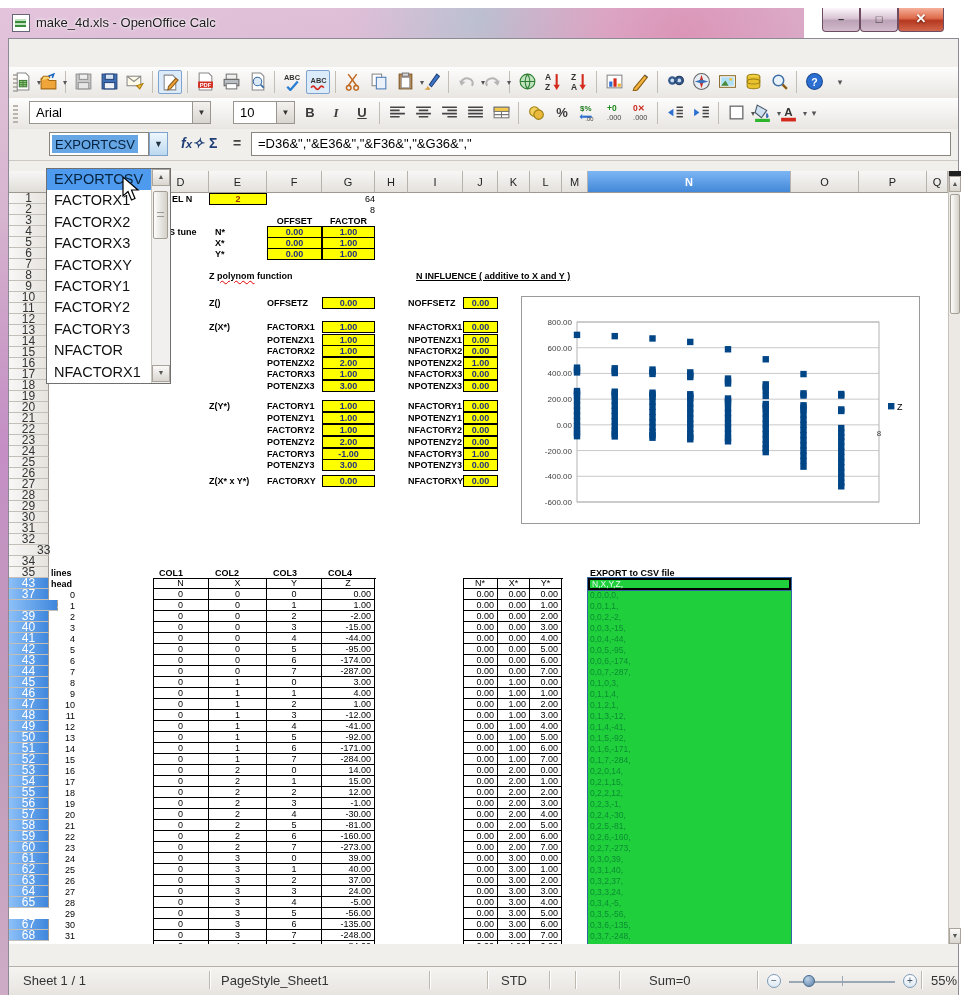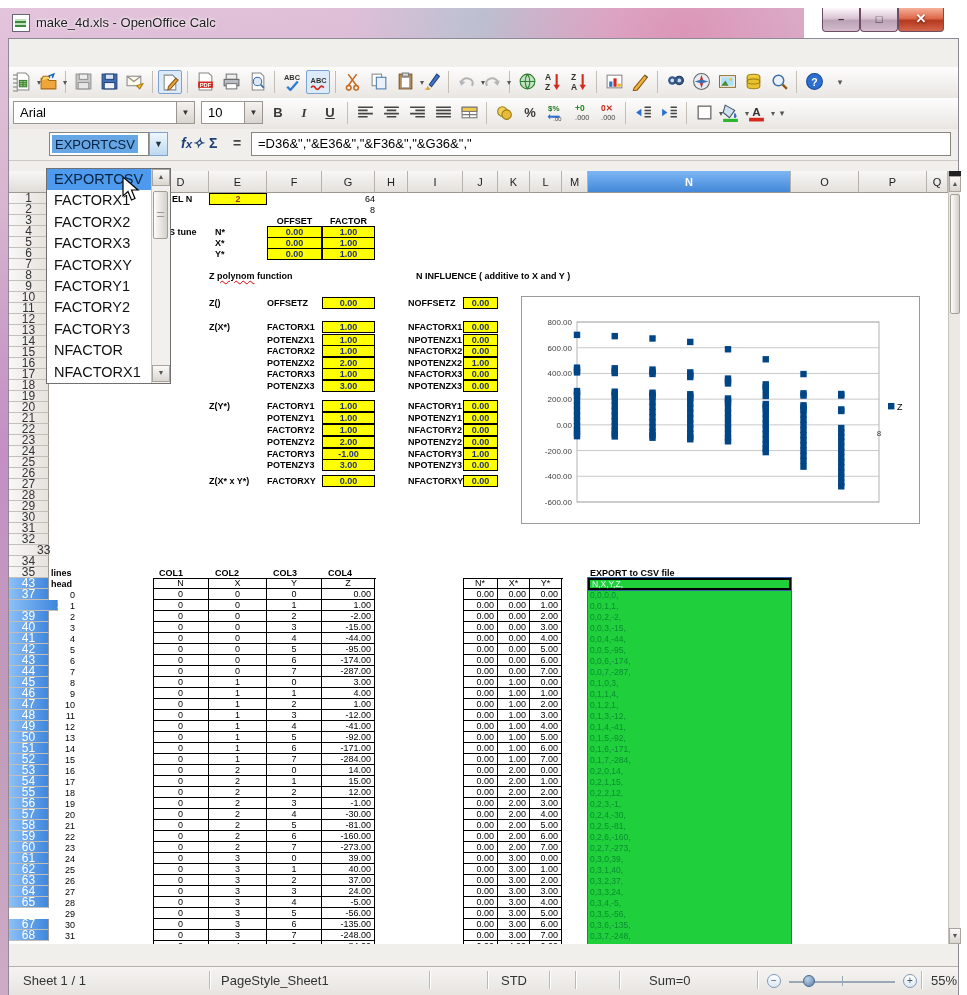--- a/index.html
+++ b/index.html
@@ -32,21 +32,21 @@
   .tb{position:absolute;left:0;width:949px;height:31px;background:linear-gradient(#fdfdfd,#e9e6e2);border-bottom:1px solid #cdc8c1;}
   #tb-std{top:28px;}
   #tb-fmt{top:59px;}
   .grip{position:absolute;left:4px;top:5px;width:5px;height:20px;
     background:repeating-linear-gradient(0deg,#b9b4ac 0 2px,transparent 2px 4px);}
   .ticon{display:inline-block;vertical-align:top;width:24px;height:24px;margin:3px 1px 0 1px;text-align:center;position:relative;}
   .ticon svg{margin-top:2px;}
   .ticon.pressed{background:#dcebfa;border:1px solid #7da2ce;border-radius:2px;box-sizing:border-box;}
   .tsep{display:inline-block;vertical-align:top;width:1px;height:22px;background:#c2bdb5;margin:4px 4px 0 4px;}
   .dd-arrow{position:absolute;right:-7px;top:8px;font-size:8px;color:#555;}
-  .combo{display:inline-block;vertical-align:top;margin:3px 2px 0 4px;height:23px;background:#fff;border:1px solid #9a958e;box-sizing:border-box;position:relative;font-size:13px;}
+  .combo{display:inline-block;vertical-align:top;margin:3px 2px 0 20px;height:23px;background:#fff;border:1px solid #9a958e;box-sizing:border-box;position:relative;font-size:13px;}
   .combo .cv{padding:3px 4px 0 6px;}
   .combo .cb{position:absolute;right:0;top:0;width:17px;height:21px;background:linear-gradient(#f4f2f0,#d8d4cf);border-left:1px solid #9a958e;text-align:center;font-size:8px;line-height:21px;color:#333;}
   .txt-icon{font-size:12px;font-weight:bold;color:#3a3a3a;line-height:24px;}
   
   .fbar{position:absolute;left:0;top:90px;width:949px;height:31px;background:#f1efec;border-bottom:1px solid #cdc8c1;}
   .namebox{position:absolute;left:40px;top:3px;width:100px;height:24px;background:#fff;border:1px solid #8a8populate5;border:1px solid #8a857e;box-sizing:border-box;}
   .namebox .sel{position:absolute;left:2px;top:2px;bottom:2px;padding:2px 3px;background:#66a6e4;color:#04203e;font-size:13px;}
   .namebox-btn{position:absolute;left:140px;top:3px;width:19px;height:24px;background:linear-gradient(#eef7fd,#bcd9ef);border:1px solid #7da2ce;box-sizing:border-box;text-align:center;font-size:9px;line-height:22px;color:#234;}
   .fbtn{position:absolute;top:6px;font-size:14px;font-weight:bold;color:#1f3f77;}
   .finput{position:absolute;left:242px;top:3px;width:700px;height:24px;background:#fff;border:1px solid #8a857e;box-sizing:border-box;font-size:13px;padding:3px 0 0 6px;color:#000;white-space:nowrap;overflow:hidden;}
@@ -378,21 +378,21 @@
           <div class="cell b" style="left: 214px; top: 56px;">N*</div>
           <div class="cell yellowc" style="left: 266px; top: 55px; width: 55px; height: 12px;">0.00</div>
           <div class="cell yellowc" style="left: 321px; top: 55px; width: 53px; height: 12px;">1.00</div>
           <div class="cell b" style="left: 214px; top: 67px;">X*</div>
           <div class="cell yellowc" style="left: 266px; top: 66px; width: 55px; height: 12px;">0.00</div>
           <div class="cell yellowc" style="left: 321px; top: 66px; width: 53px; height: 12px;">1.00</div>
           <div class="cell b" style="left: 214px; top: 78px;">Y*</div>
           <div class="cell yellowc" style="left: 266px; top: 77px; width: 55px; height: 12px;">0.00</div>
           <div class="cell yellowc" style="left: 321px; top: 77px; width: 53px; height: 12px;">1.00</div>
           <div class="cell b" style="left: 208px; top: 100px;"><span>Z </span><span class="wavy">polynom</span><span> function</span></div>
-          <div class="cell b" style="left: 415px; top: 100px;">N INFLUENCE ( additive to X and Y )</div>
+          <div class="cell b" style="left: 415px; top: 100px; text-decoration: underline;">N INFLUENCE ( additive to X and Y )</div>
           <div class="cell b" style="left: 208px; top: 127px;">Z()</div>
           <div class="cell b" style="left: 266px; top: 127px;">OFFSETZ</div>
           <div class="cell yellowc" style="left: 321px; top: 126px; width: 53px; height: 12px;">0.00</div>
           <div class="cell b" style="left: 407px; top: 127px;">NOFFSETZ</div>
           <div class="cell yellowc" style="left: 462px; top: 126px; width: 35px; height: 12px;">0.00</div>
           <div class="cell b" style="left: 208px; top: 151px;">Z(X*)</div>
           <div class="cell b" style="left: 266px; top: 151px;">FACTORX1</div>
           <div class="cell yellowc" style="left: 321px; top: 150px; width: 53px; height: 12px;">1.00</div>
           <div class="cell b" style="left: 407px; top: 151px;">NFACTORX1</div>
           <div class="cell yellowc" style="left: 462px; top: 150px; width: 35px; height: 12px;">0.00</div>

